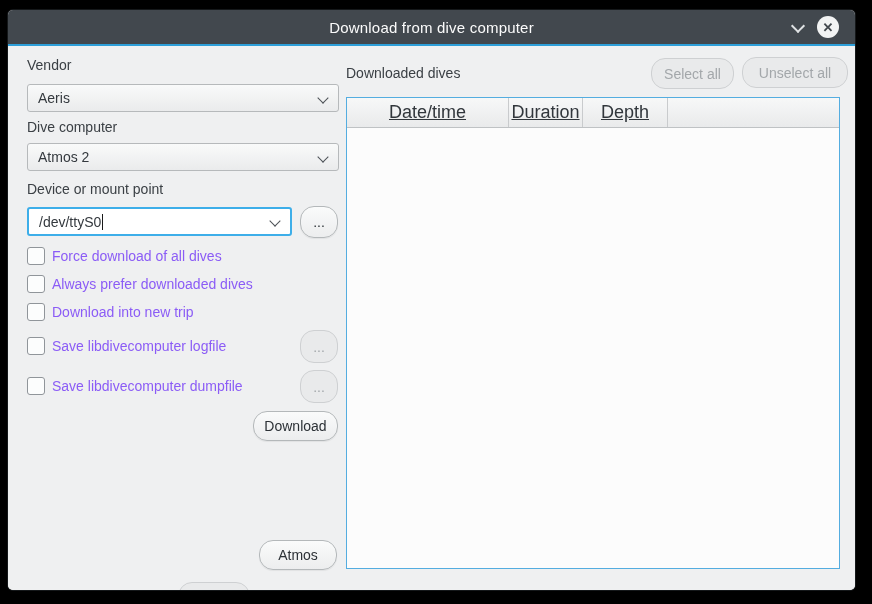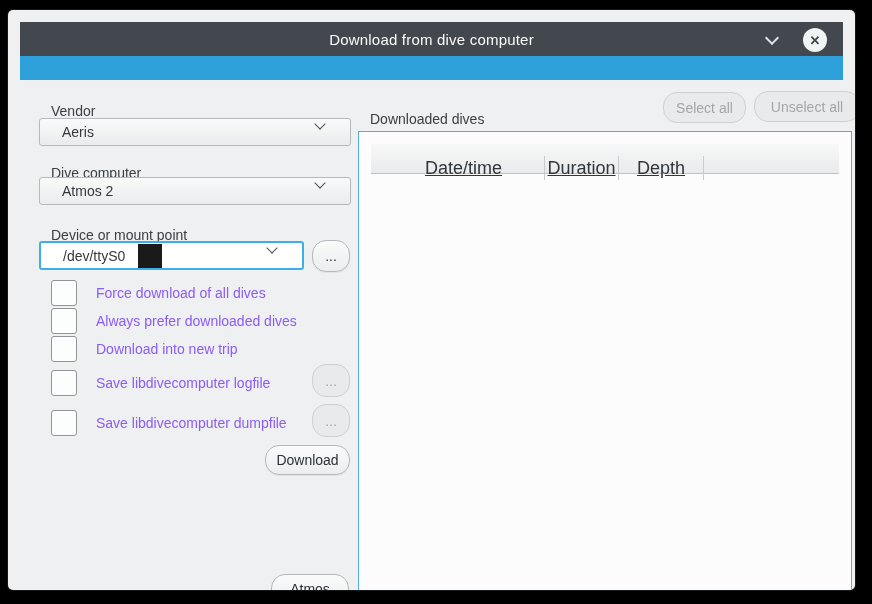--- a/index.html
+++ b/index.html
@@ -1,15 +1,15 @@
 <!DOCTYPE html>
 <html><head>
 <meta charset="utf-8">
 <style>
-  * { margin:0; padding:12px; box-sizing:border-box; }
+  * { margin:0; padding:0; box-sizing:border-box; }
   html,body { width:872px; height:604px; background:#000; overflow:hidden;
               font-family:"Liberation Sans", sans-serif; }
 
   .dialog { position:absolute; left:8px; top:10px; width:847px; height:580px;
             border-radius:5px; overflow:hidden; background:#eff0f1;
             box-shadow:0 0 0 1px #15181a; }
 
   
   .titlebar { position:relative; height:34px; background:#42484e;
               display:flex; align-items:center; justify-content:center; }

